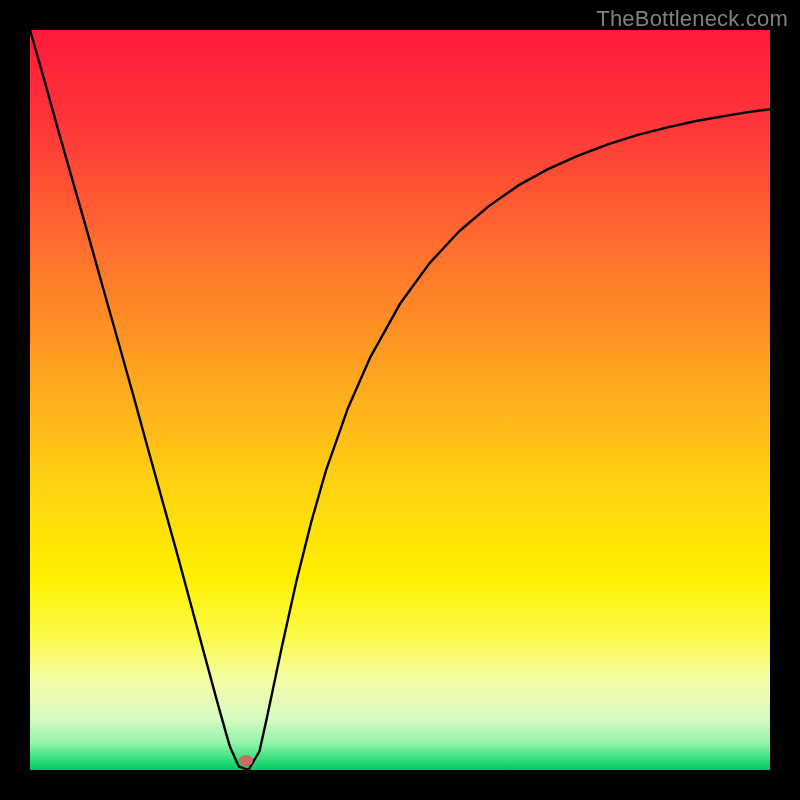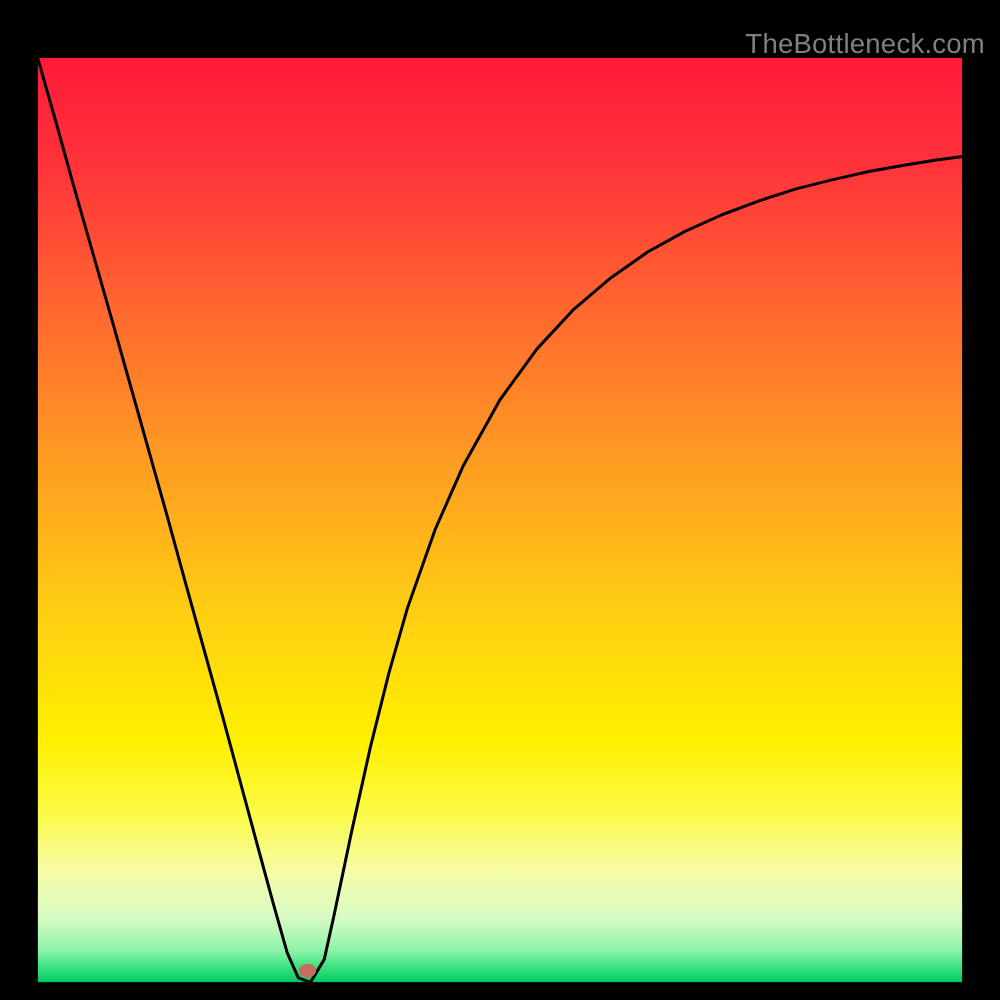--- a/index.html
+++ b/index.html
@@ -7,21 +7,21 @@
     padding: 0;
     width: 800px;
     height: 800px;
     background: #000;
     overflow: hidden;
     font-family: Arial, Helvetica, sans-serif;
   }
   .frame {
     position: absolute;
     left: 0;
-    top: 16px;
+    top: 0;
     width: 800px;
     height: 708px;
     background: #000;
   }
   .plot-area {
     position: absolute;
     left: 30px;
     top: 30px;
     width: 740px;
     height: 740px;

